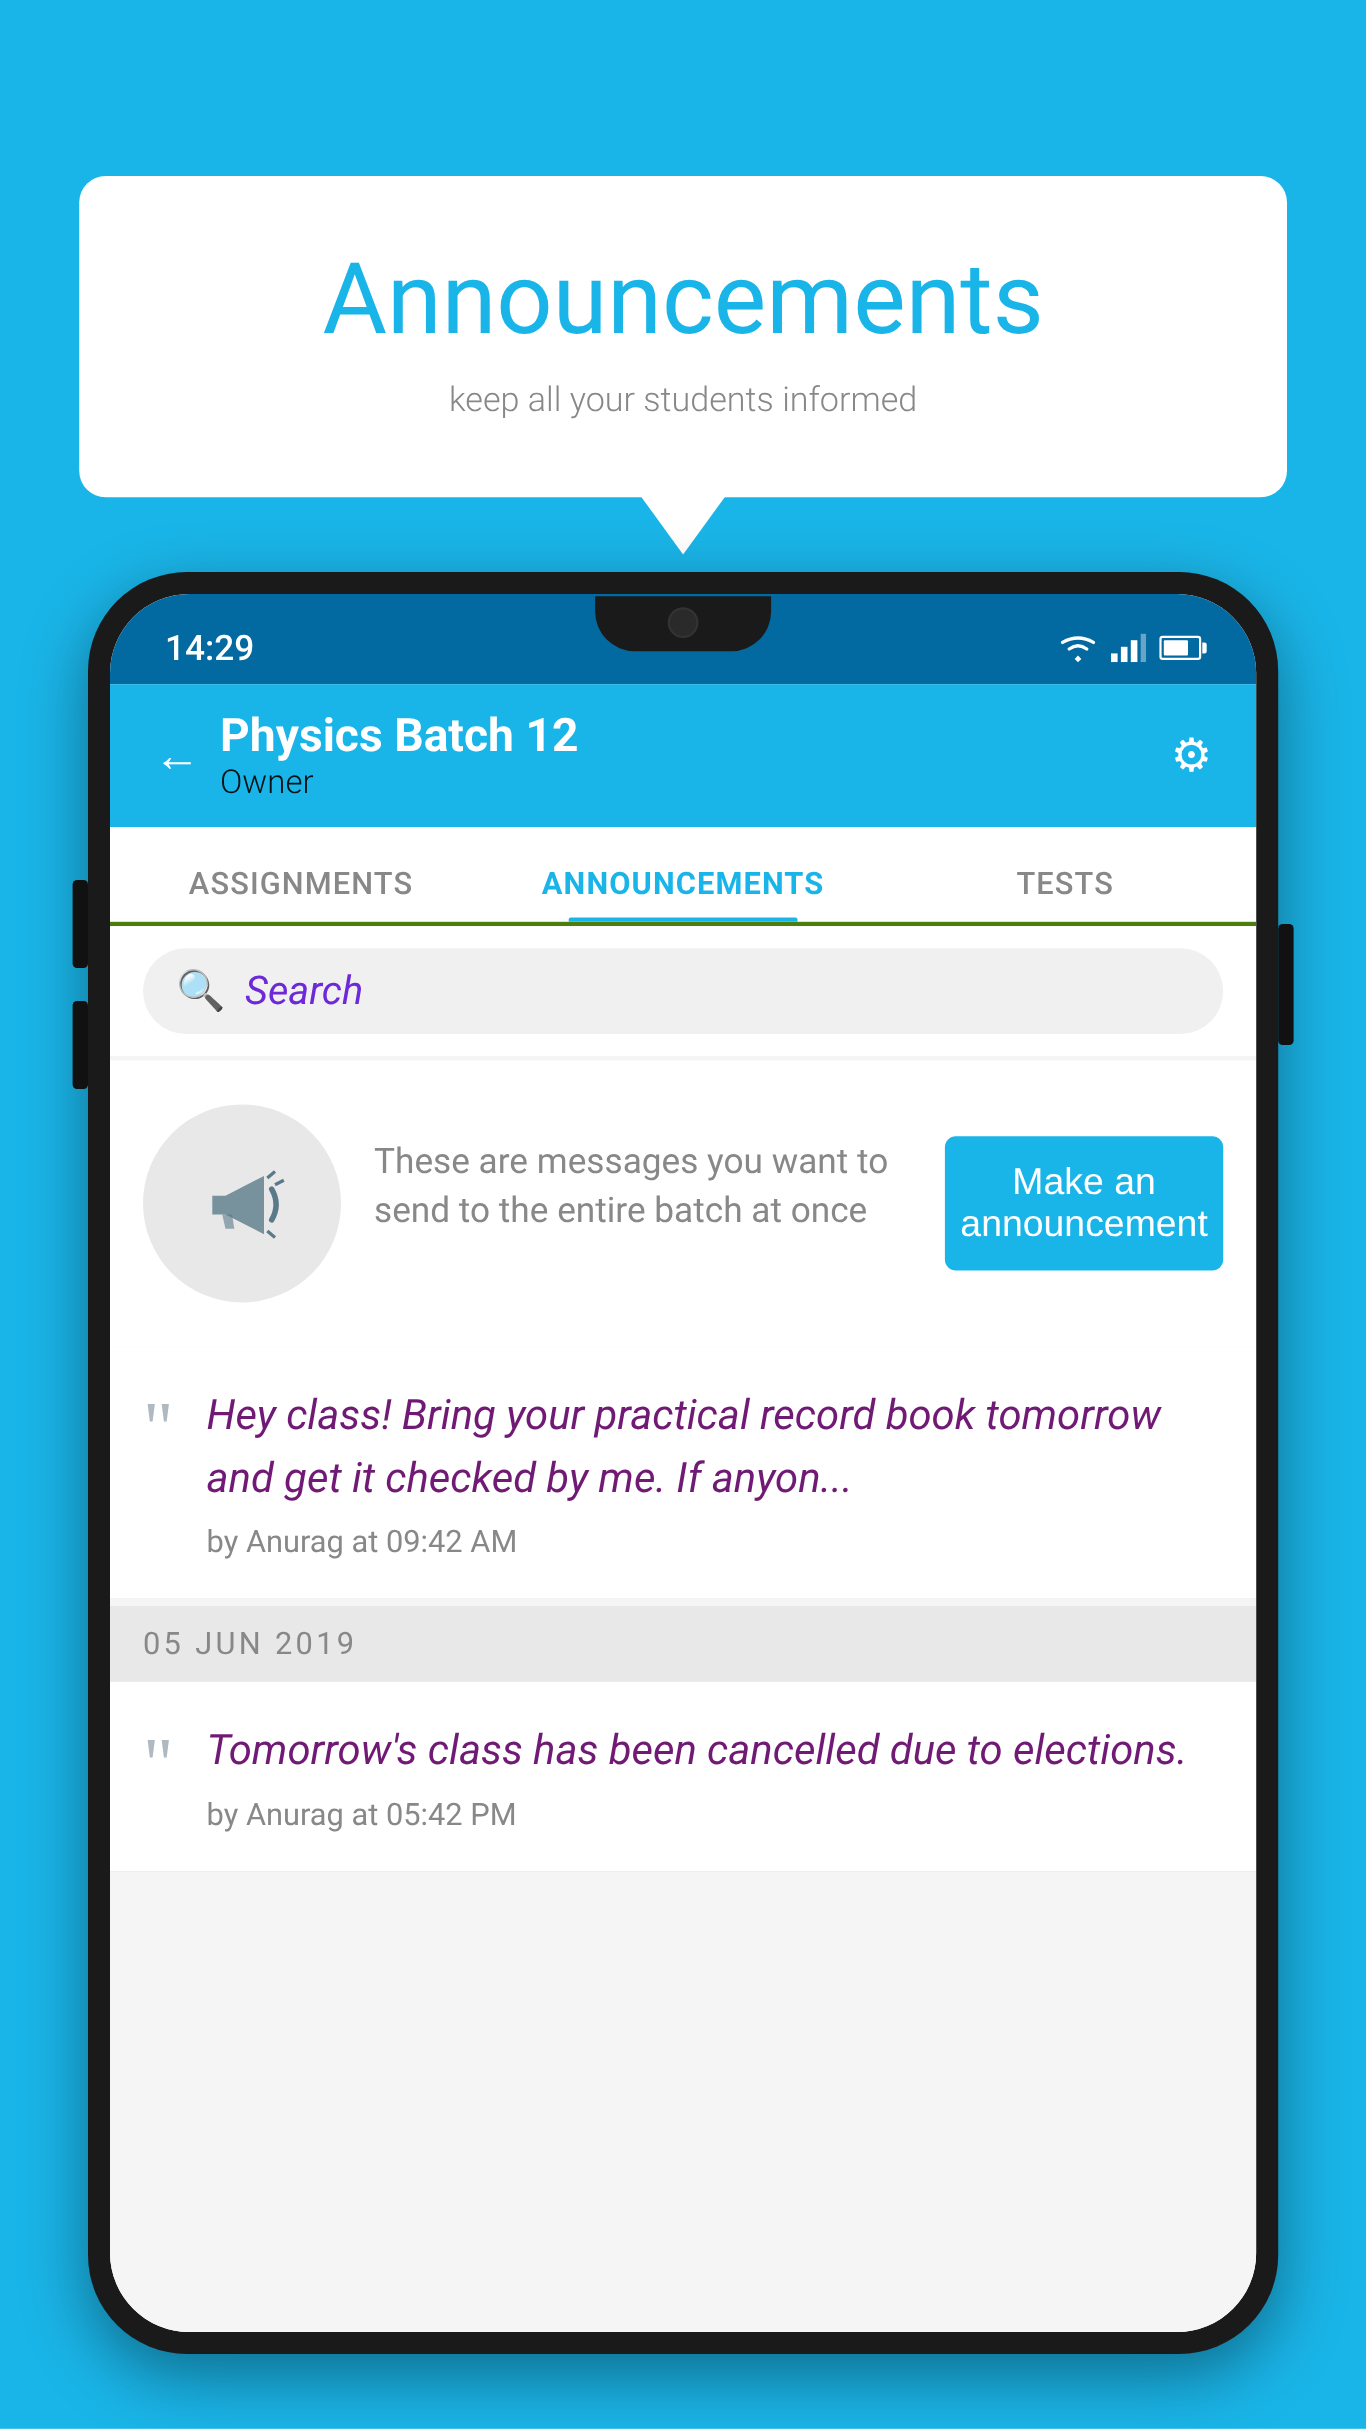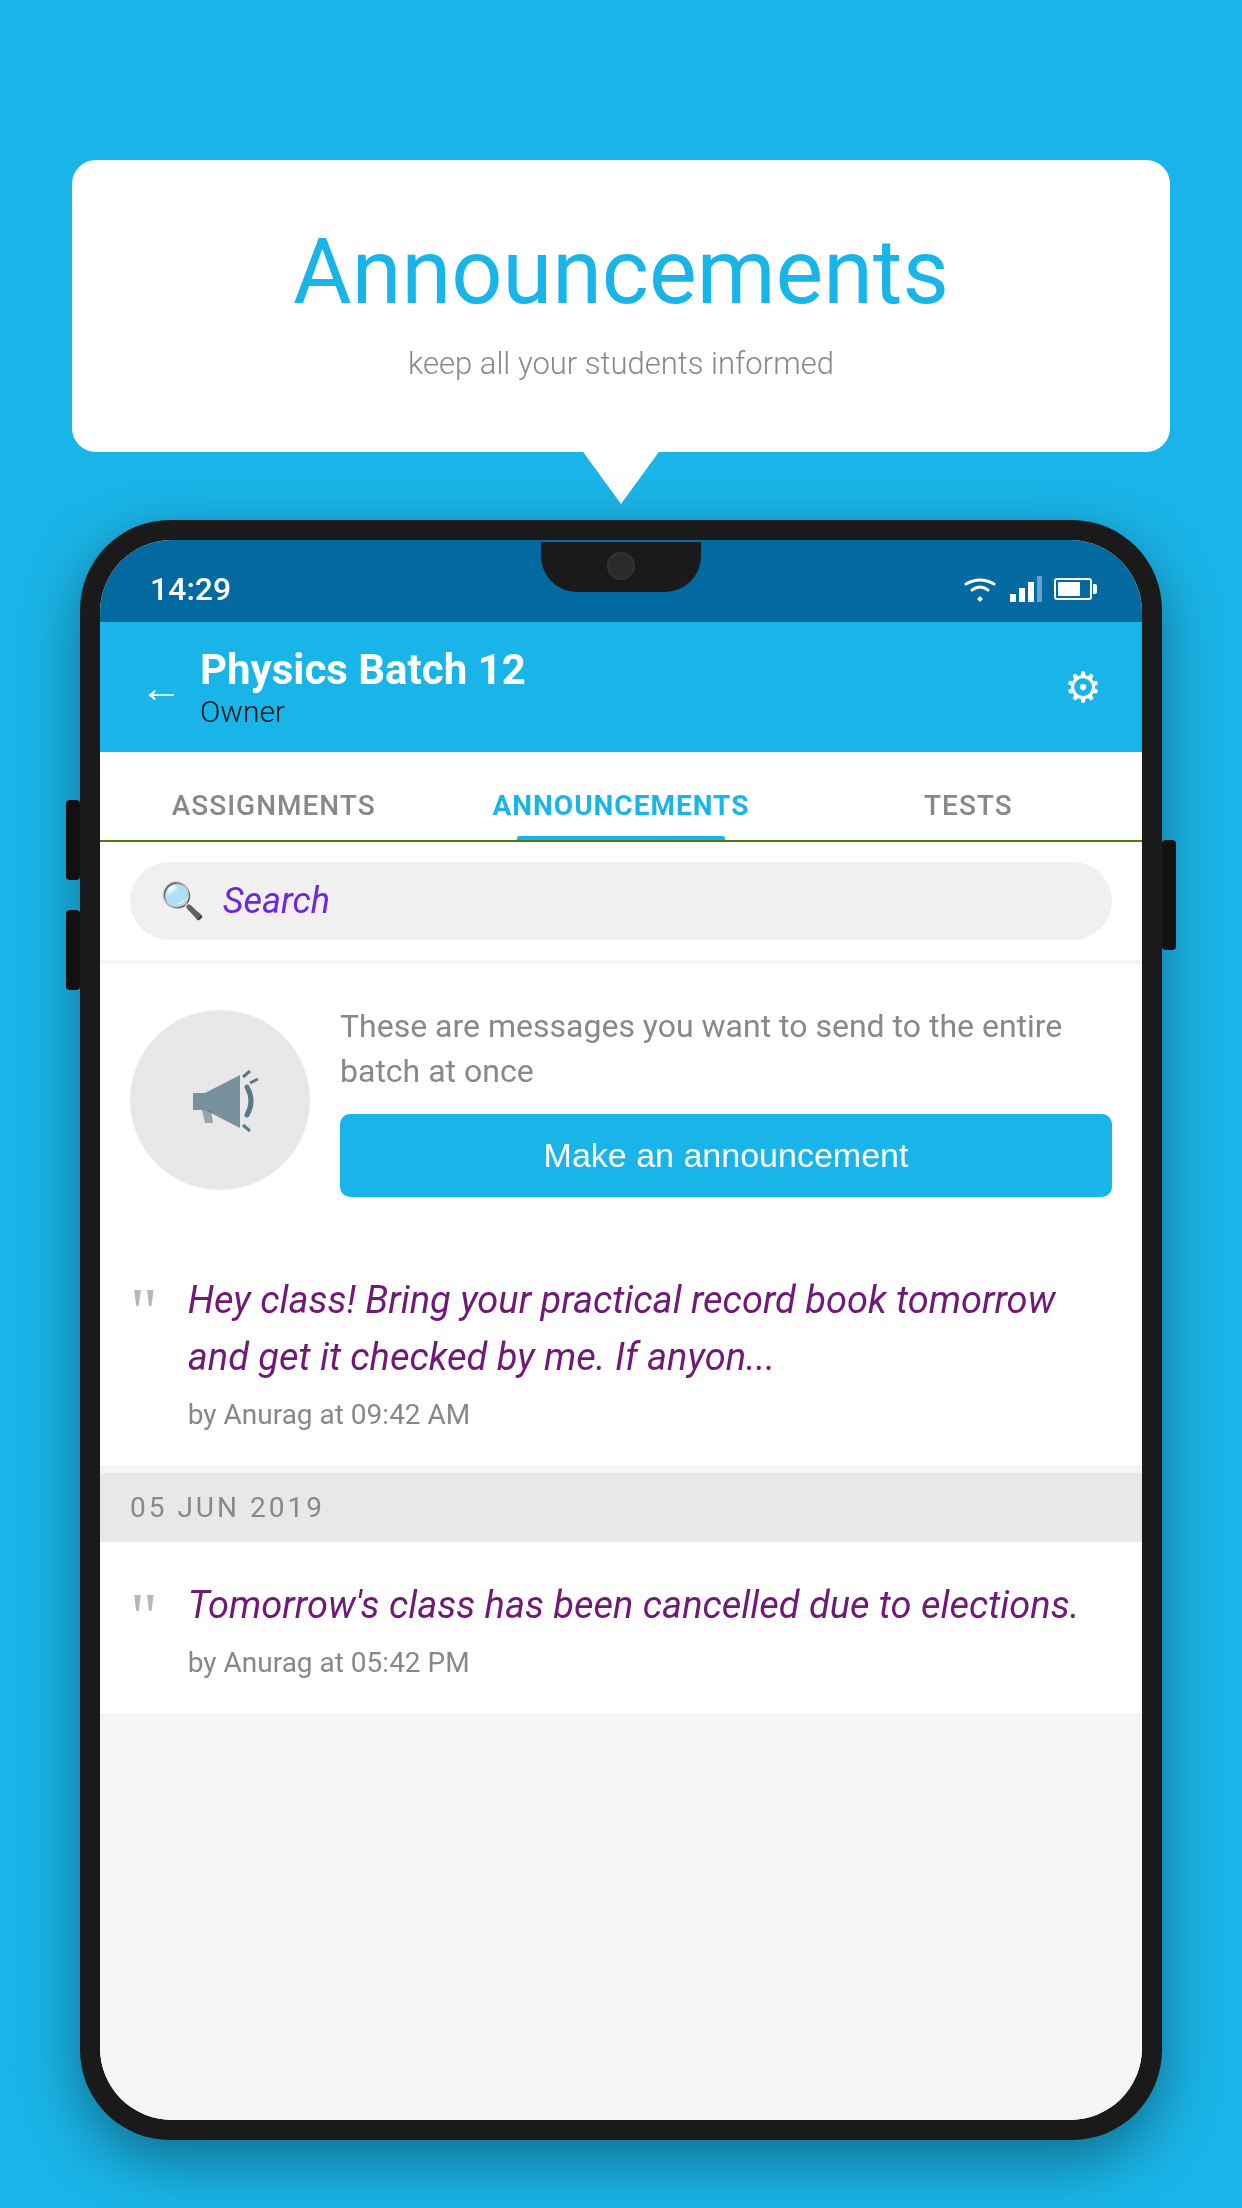--- a/index.html
+++ b/index.html
@@ -207,21 +207,21 @@
       width: 60px;
       text-align: right;
     }
 
     
     .tab-bar {
       background: white;
       height: 90px;
       display: flex;
       align-items: flex-end;
-      border-bottom: 2px solid #4d7c0f;
+      border-bottom: 4px solid #4d7c0f;
       flex-shrink: 0;
     }
 
     .tab-item {
       flex: 1;
       text-align: center;
       padding-bottom: 18px;
       font-size: 28px;
       color: #888;
       font-weight: 500;
@@ -301,21 +301,21 @@
     }
 
     .promo-icon-svg {
       width: 90px;
       height: 90px;
     }
 
     .promo-content {
       flex: 1;
       display: flex;
-      flex-direction: column;
+      flex-direction: row;
       gap: 20px;
     }
 
     .promo-text {
       font-size: 32px;
       color: #888;
       line-height: 1.4;
     }
 
     .make-announcement-btn {

